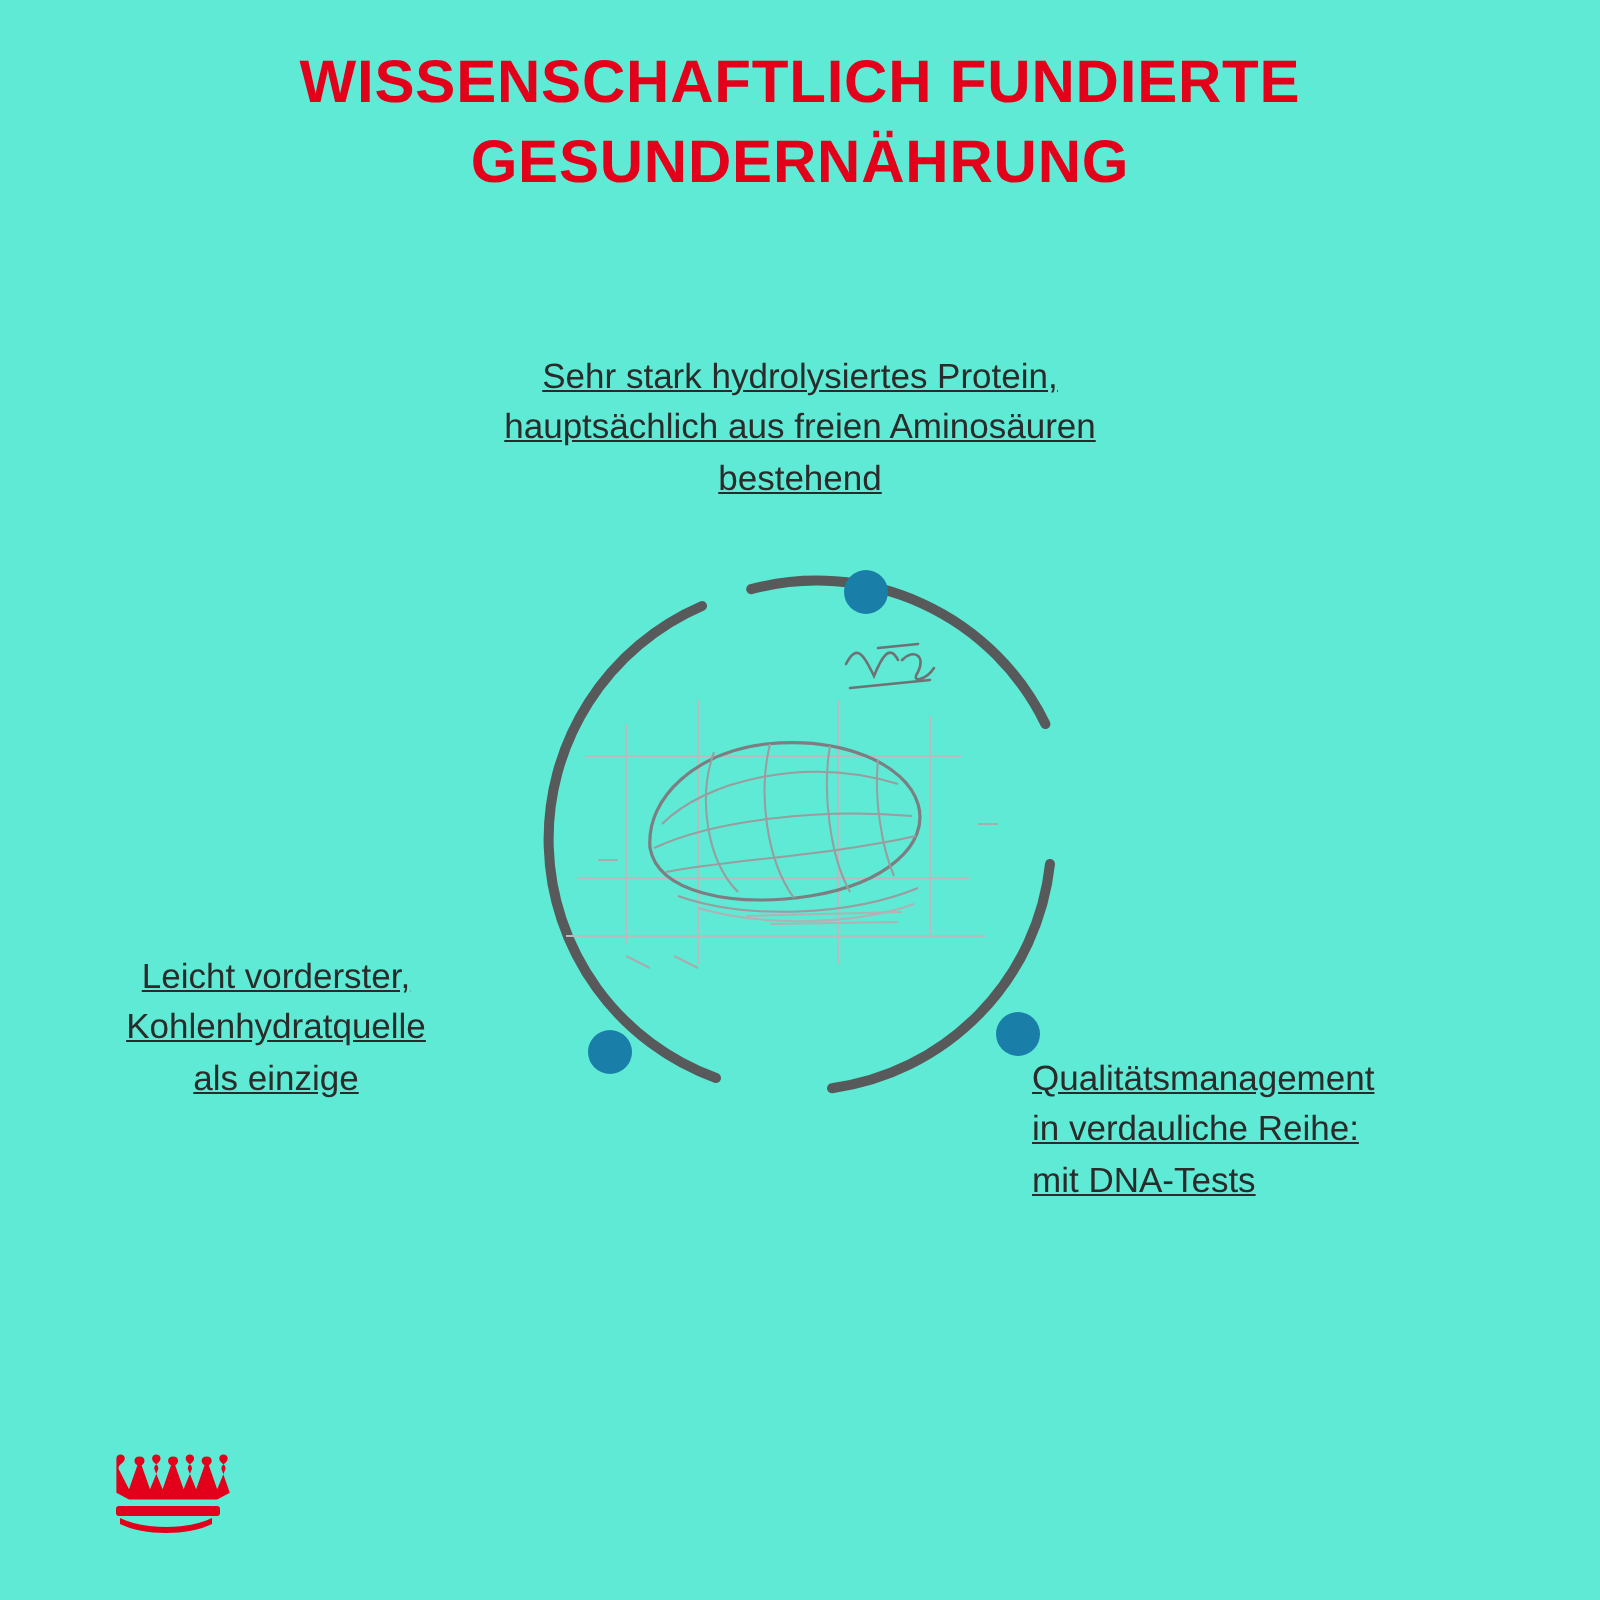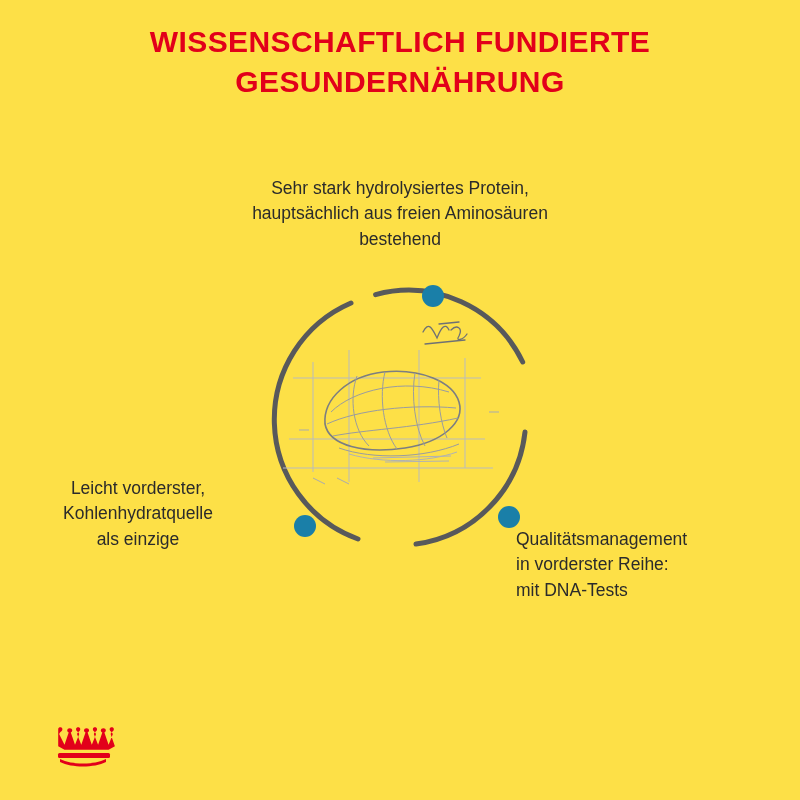--- a/index.html
+++ b/index.html
@@ -10,21 +10,21 @@
     width: 800px;
     height: 800px;
     background: #ffffff;
     font-family: "Liberation Sans", sans-serif;
     overflow: hidden;
   }
   #page {
     position: relative;
     width: 800px;
     height: 800px;
-    background: #fde047;
+    background: #5eead4;
   }
 
   
   #headline {
     position: absolute;
     top: 22px;
     left: 0;
     width: 800px;
     text-align: center;
     color: #e2001a;
@@ -70,20 +70,21 @@
     text-align: center;
   }
   #callout-right {
     top: 527px;
     left: 516px;
     width: 270px;
     text-align: left;
   }
   .callout .line {
     display: block;
+    text-decoration: underline;
   }
 
   
   #logo {
     position: absolute;
     left: 50px;
     top: 722px;
     width: 74px;
     height: 48px;
   }
@@ -105,21 +106,21 @@
   </div>
 
   <div class="callout" id="callout-left">
     <span class="line">Leicht vorderster,</span>
     <span class="line">Kohlenhydratquelle</span>
     <span class="line">als einzige</span>
   </div>
 
   <div class="callout" id="callout-right">
     <span class="line">Qualitätsmanagement</span>
-    <span class="line">in vorderster Reihe:</span>
+    <span class="line">in verdauliche Reihe:</span>
     <span class="line">mit DNA-Tests</span>
   </div>
 
   <div id="diagram">
     <svg width="294" height="294" viewBox="0 0 294 294" xmlns="http://www.w3.org/2000/svg">
 
       <g fill="none" stroke="#58595b" stroke-width="5" stroke-linecap="round">
 
         <path d="M 122.6 22.6 A 127 127 0 0 1 269.7 90.0"></path>
 

